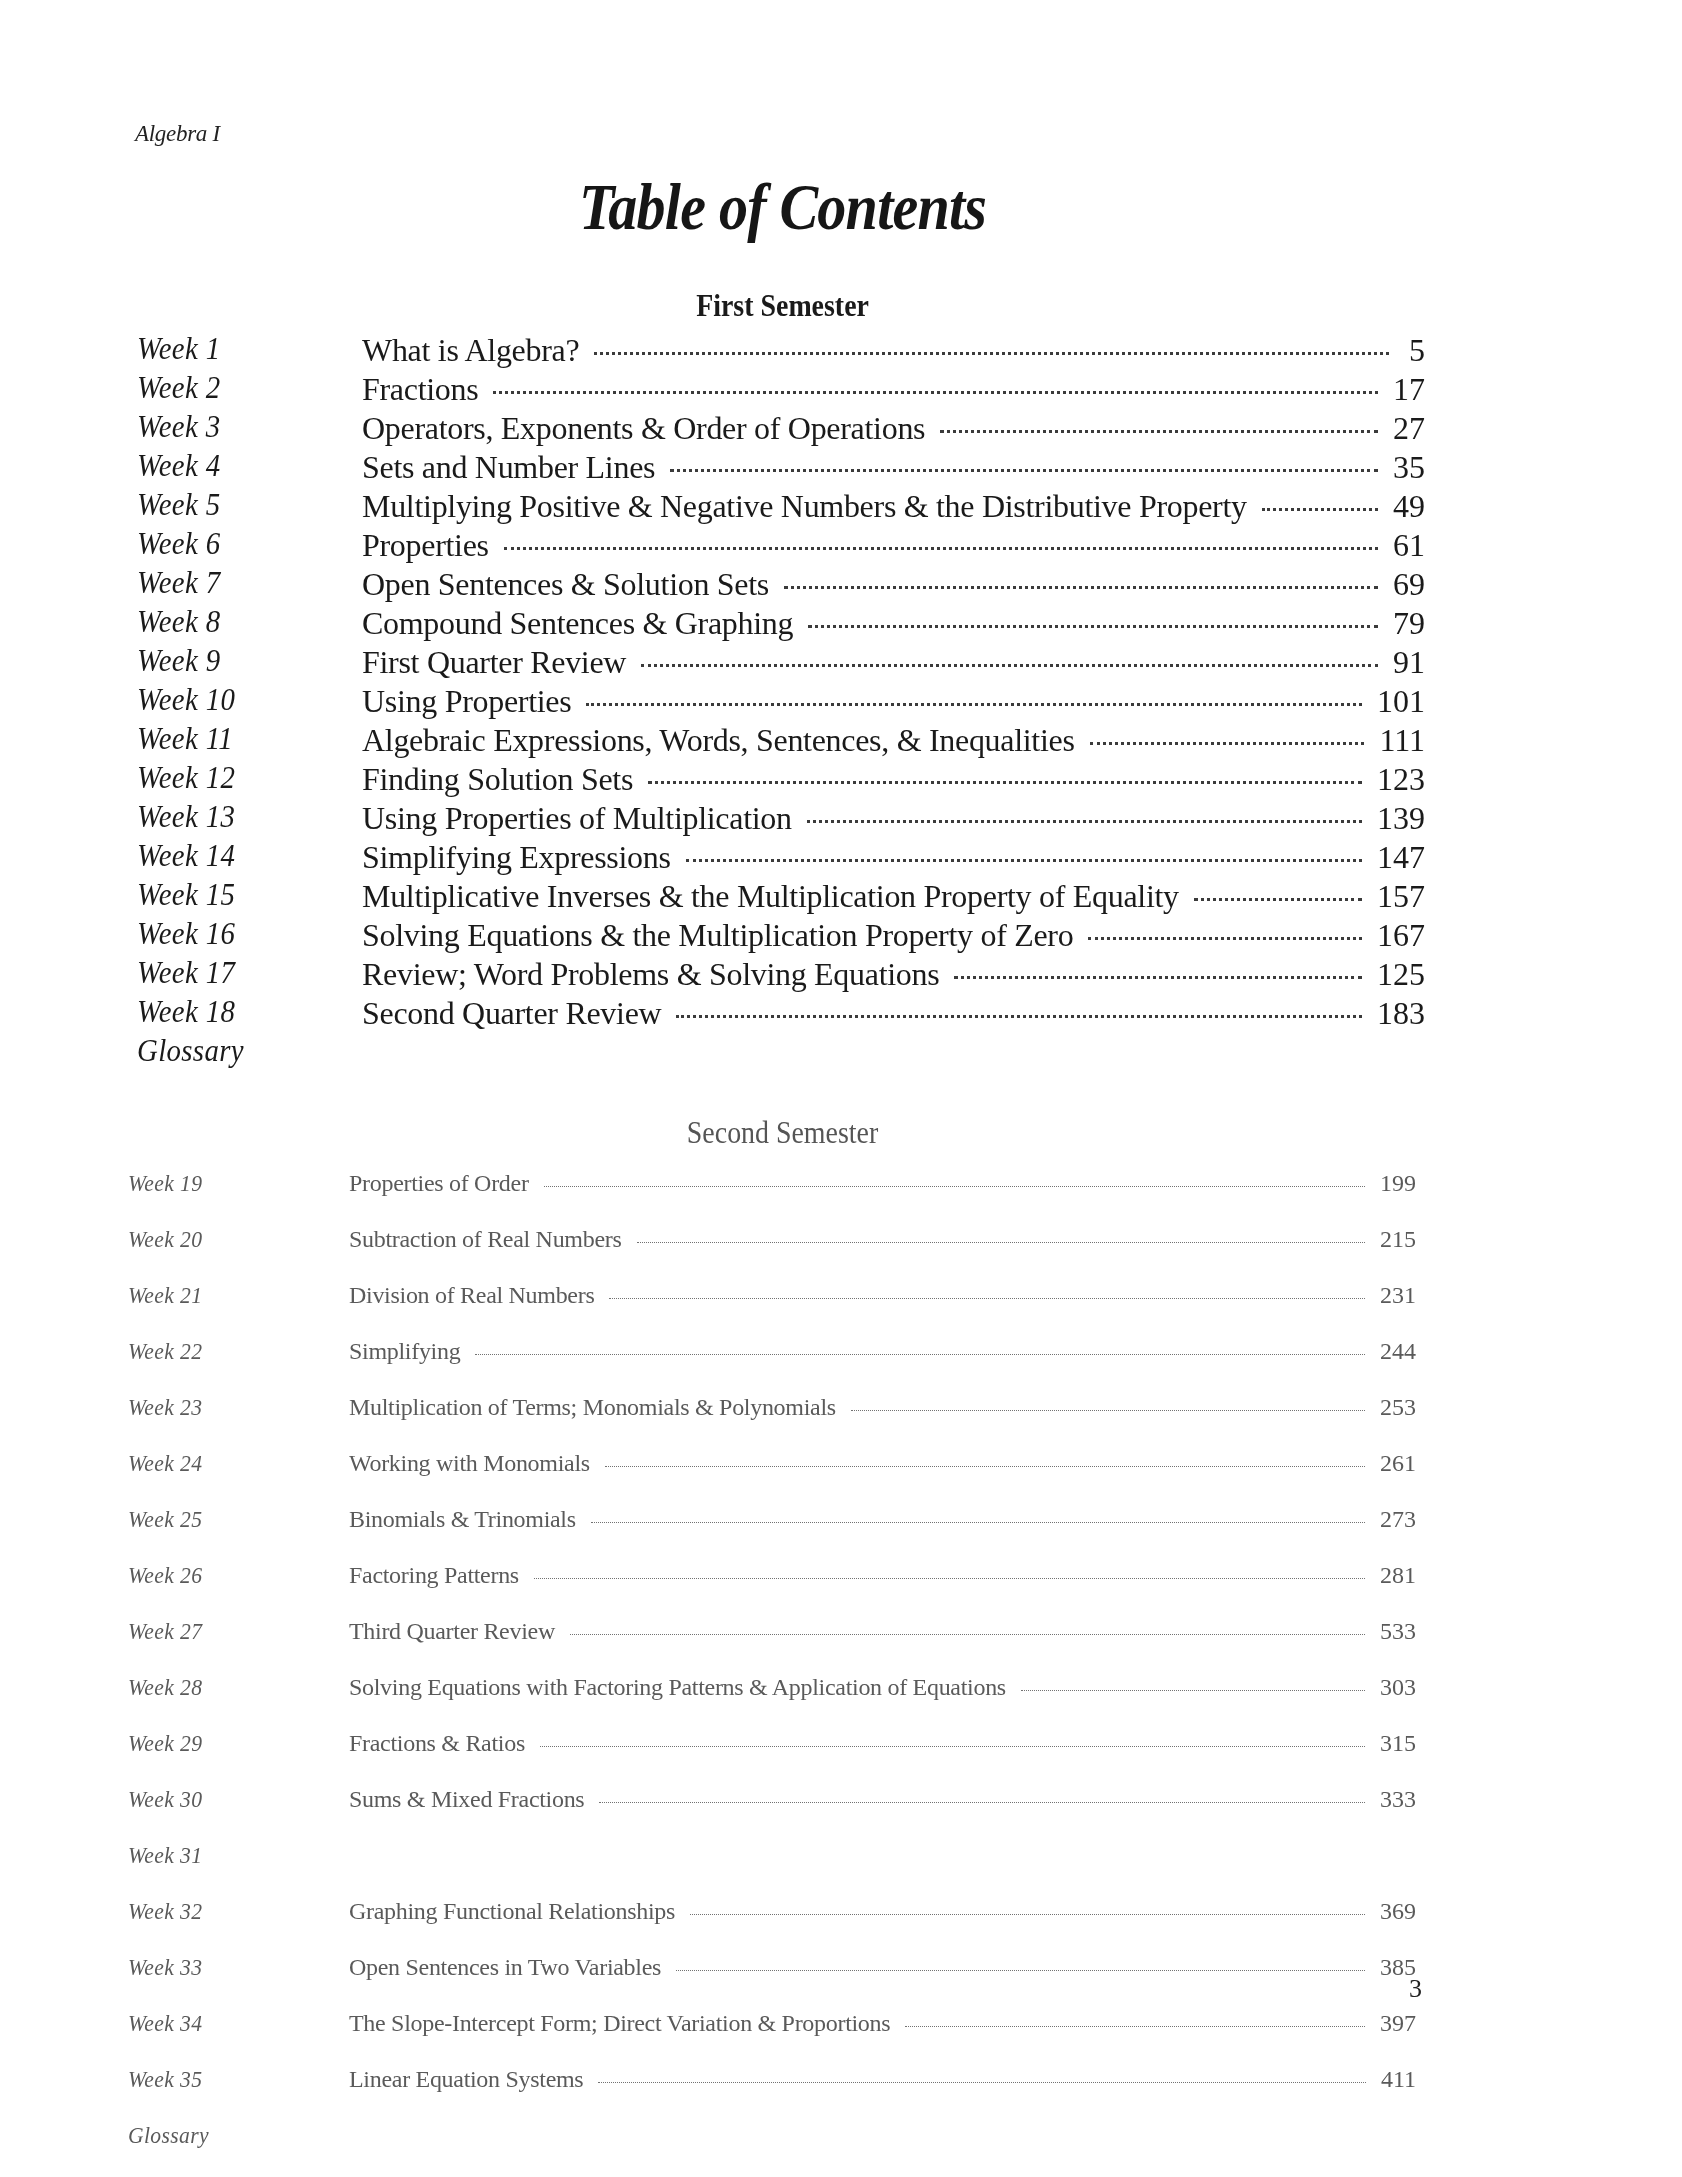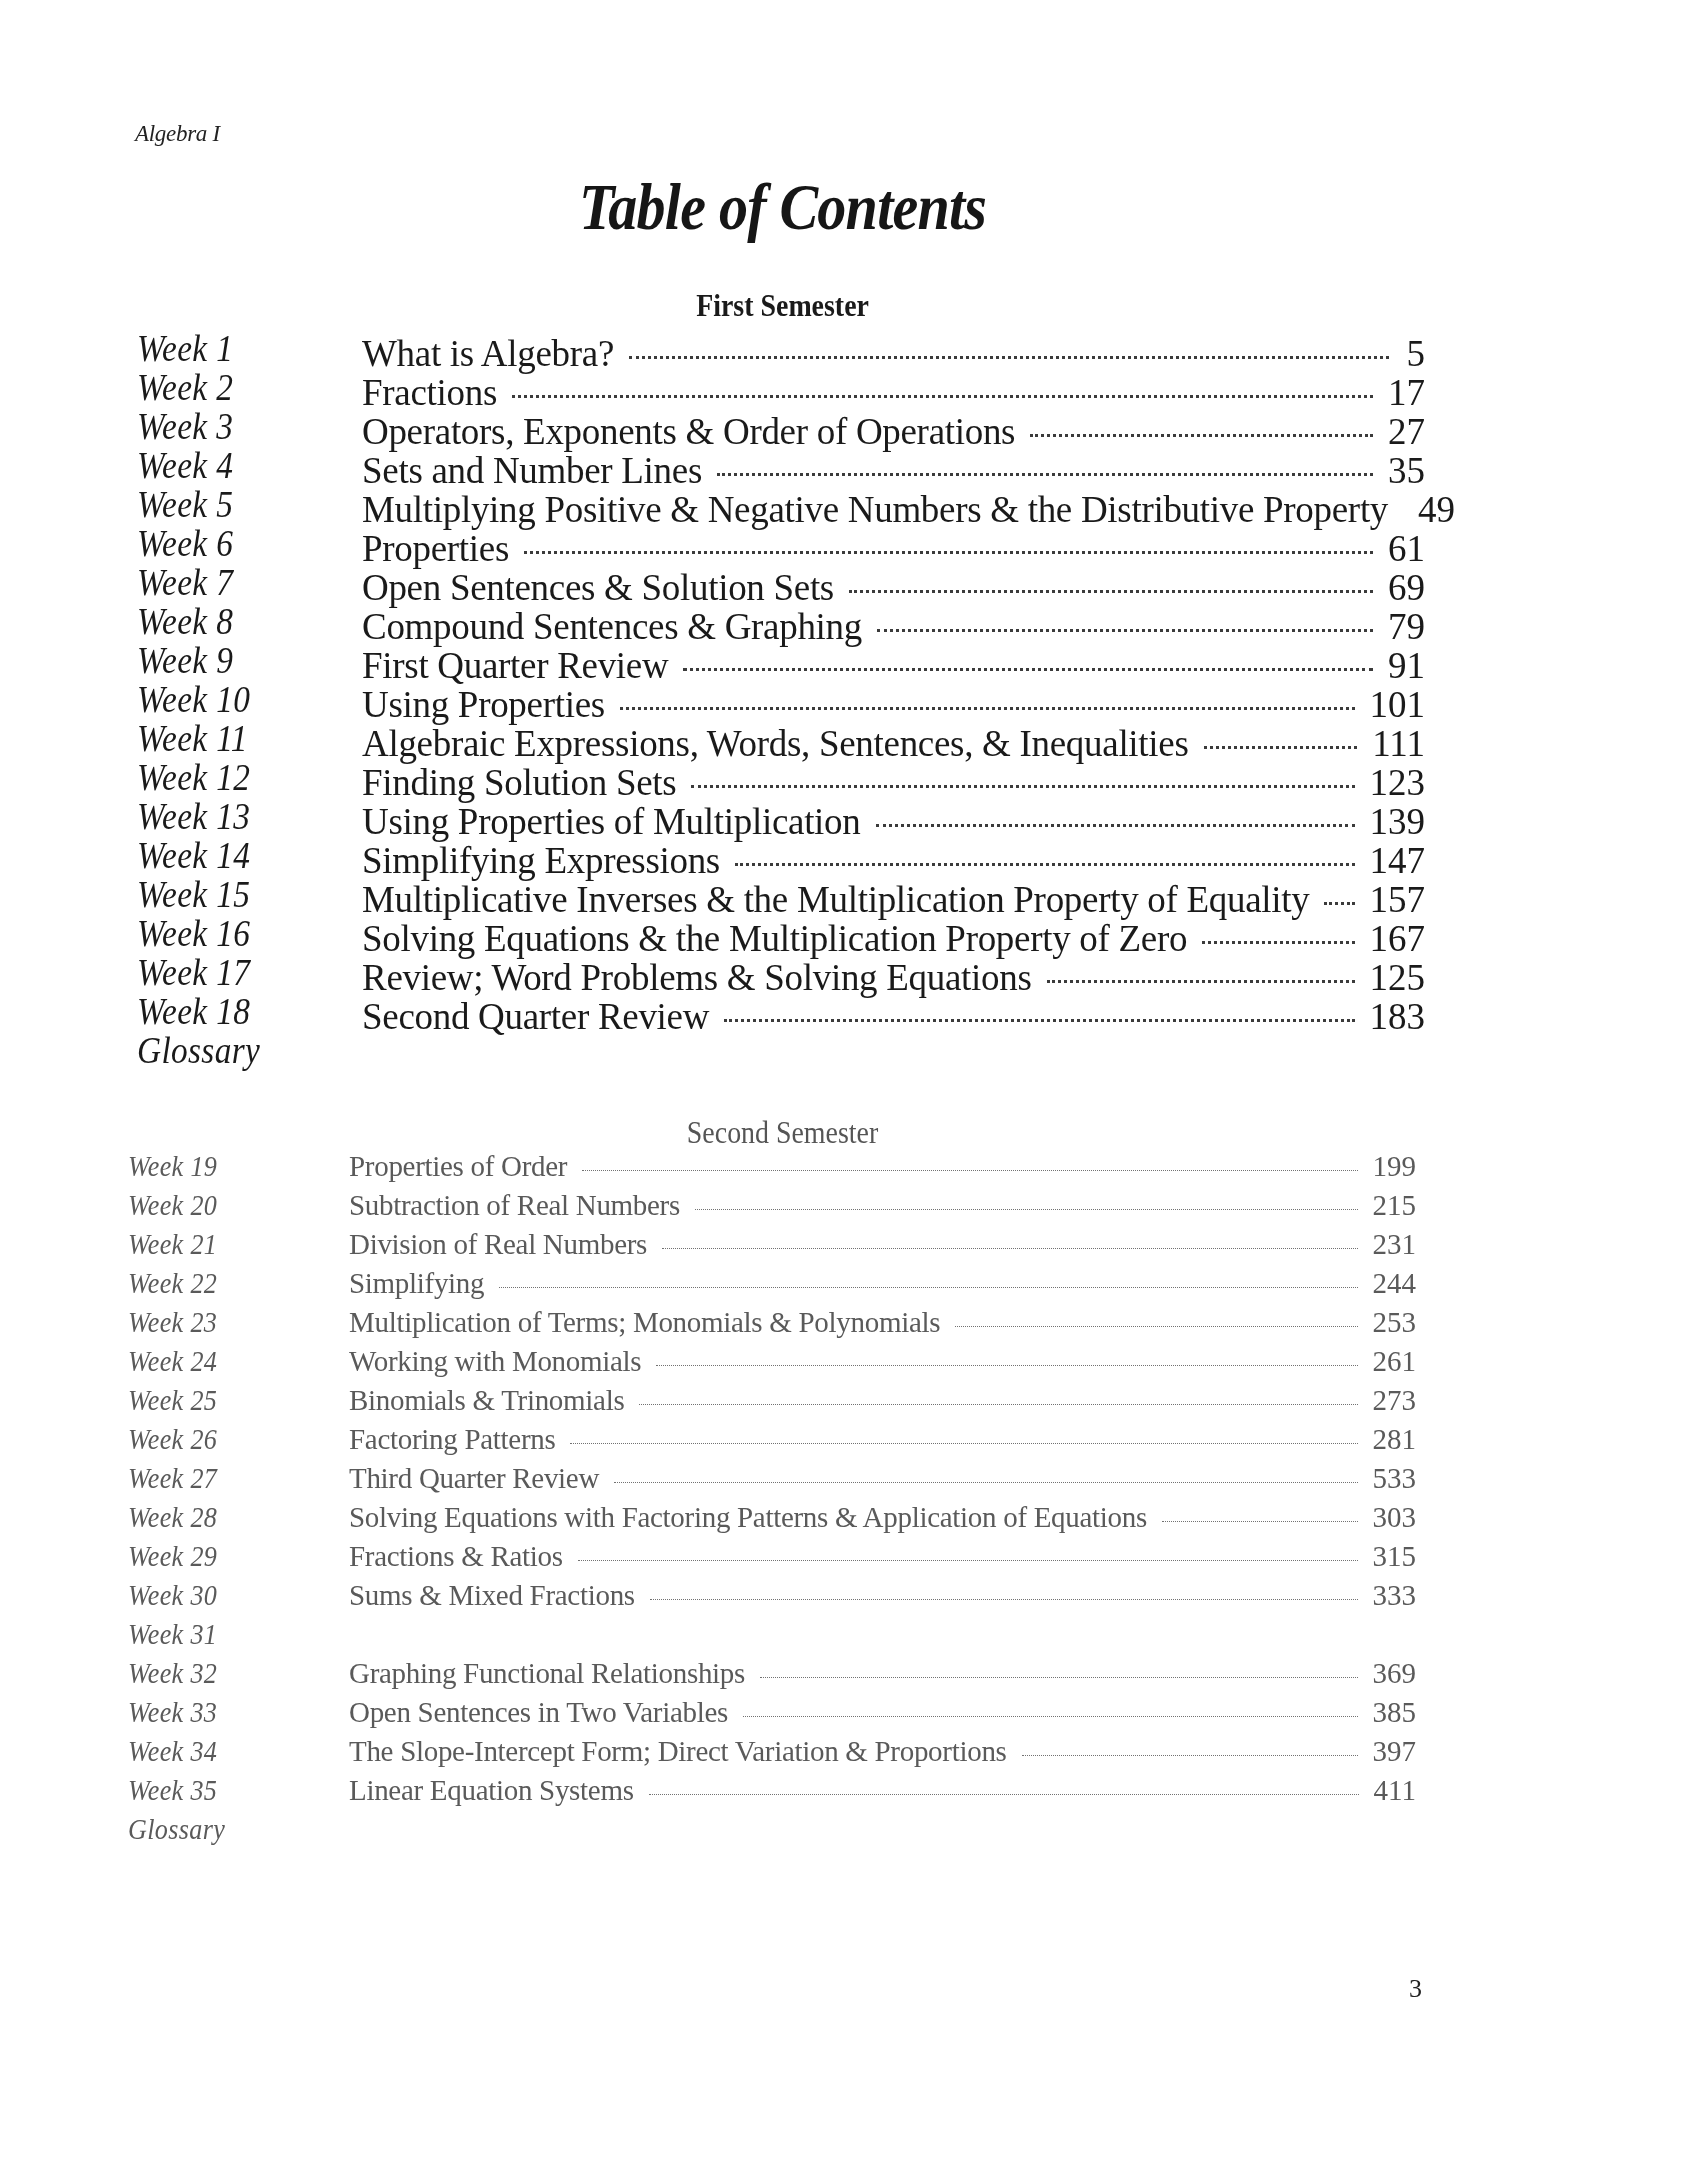--- a/index.html
+++ b/index.html
@@ -10,22 +10,22 @@
     .page-title { position: absolute; left: 0; width: 1565px; text-align: center; top: 169px;
                   font-size: 66px; font-weight: bold; font-style: italic; color: #161616;
                   letter-spacing: -0.9px; transform: scaleX(0.88); transform-origin: 783px 0; }
     .sem-head { position: absolute; left: 0; width: 1565px; text-align: center;
                 font-size: 31px; transform: scaleX(0.9); transform-origin: 783px 0; }
     .sem-head.first { top: 288px; font-weight: bold; color: #1a1a1a; }
     .sem-head.second { top: 1115px; font-weight: normal; color: #555; }
     .toc { position: absolute; }
     .toc.first { left: 137px; top: 329px; width: 1288px; color: #1a1a1a; }
     .toc.second { left: 128px; top: 1147px; width: 1288px; color: #5a5a5a; }
-    .row { position: relative; height: 39px; font-size: 37px; line-height: 39px; white-space: nowrap; }
-    .toc.second .row { height: 39px; line-height: 39px; font-size: 29px; }
+    .row { position: relative; height: 39px; font-size: 32px; line-height: 39px; white-space: nowrap; }
+    .toc.second .row { height: 39px; line-height: 39px; font-size: 24px; margin-top: 17px; }
     .week { position: absolute; left: 0; top: 0; font-style: italic; letter-spacing: 0.4px;
             transform: scaleX(0.9); transform-origin: 0 0; }
     .entry { position: absolute; top: 0; right: 0; display: flex; align-items: baseline; gap: 8px; }
     .toc.first .entry { left: 225px; }
     .toc.second .entry { left: 221px; justify-content: center; }
     .entry-title { flex: 0 0 auto; letter-spacing: -0.3px; }
     .leader { flex: 1 1 auto; overflow: hidden; margin: 0 7px; height: 1em; position: relative; }
     .leader::after { content: ""; position: absolute; left: 0; right: 0; bottom: 0.18em;
                      border-bottom: 3.5px dotted currentColor; opacity: 0.85; }
     .toc.second .leader::after { border-bottom-width: 1.7px; border-bottom-style: dotted; }

